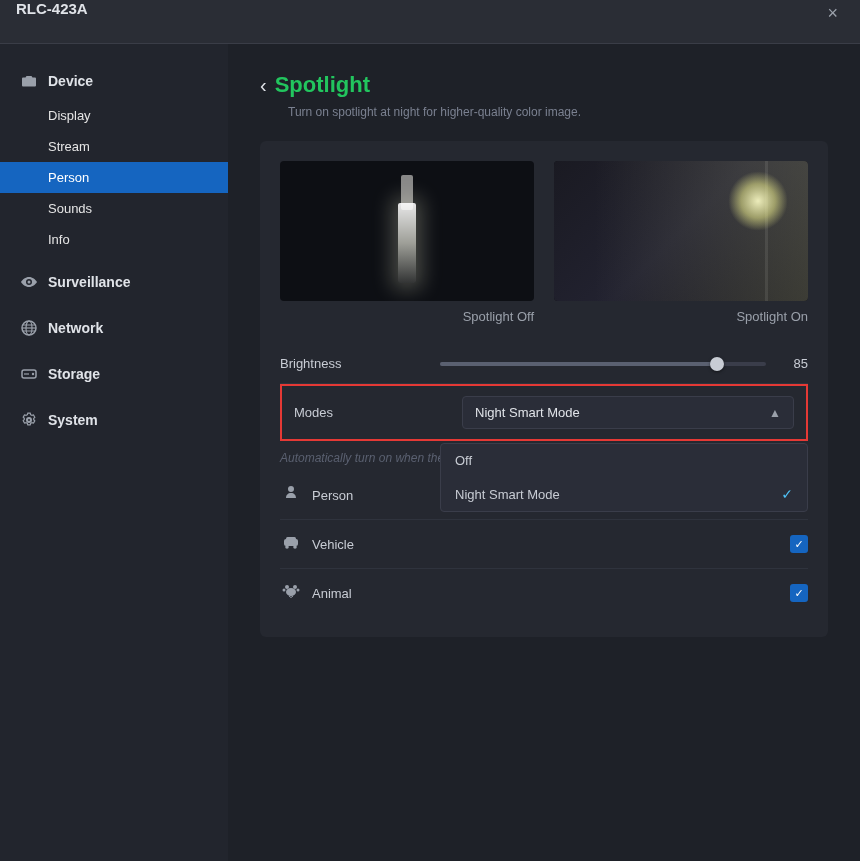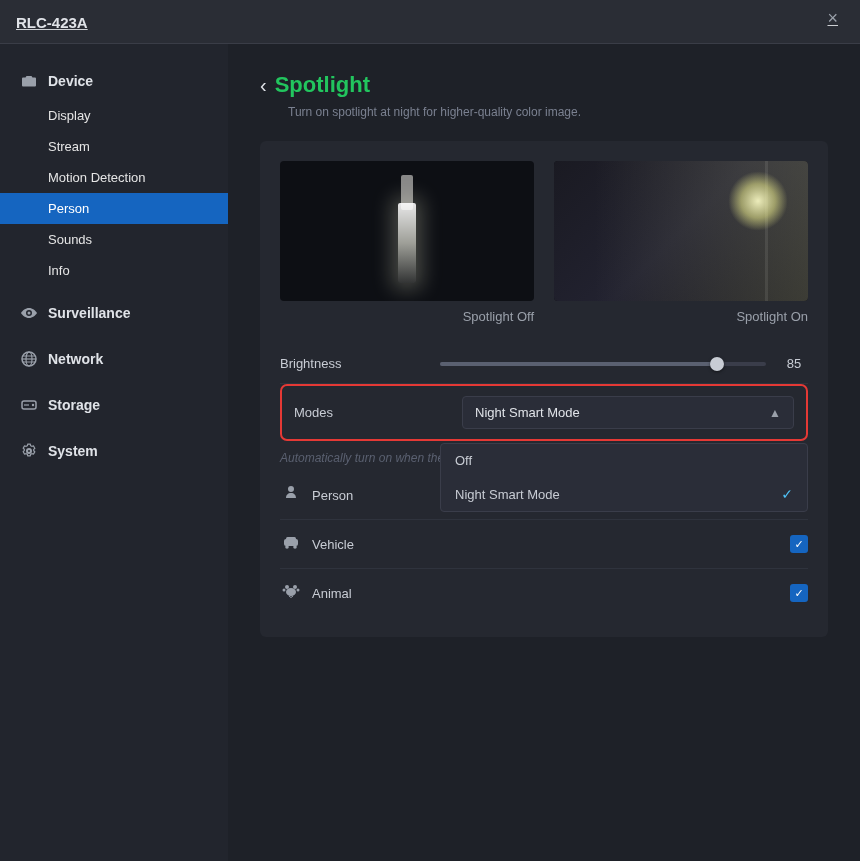--- a/index.html
+++ b/index.html
@@ -10,25 +10,24 @@
       width: 860px;
       height: 861px;
       overflow: hidden;
     }
 
     
     .title-bar {
       background: #2a2d35;
       height: 44px;
       display: flex;
-      align-items: flex-end;
+      align-items: flex-start;
       justify-content: space-between;
-      padding: 12px 16px;
+      padding: 0 16px;
       border-bottom: 1px solid #3a3d47;
-      text-decoration: underline;
     }
     .title-bar-title {
       color: #e0e3e8;
       font-size: 15px;
       font-weight: 600;
     }
     .title-bar-close {
       color: #9aa0aa;
       font-size: 18px;
       cursor: pointer;
@@ -253,31 +252,31 @@
       width: 14px;
       height: 14px;
       background: #c8ccd4;
       border-radius: 50%;
       box-shadow: 0 1px 3px rgba(0,0,0,0.5);
     }
     .slider-value {
       color: #c8ccd4;
       font-size: 13px;
       min-width: 28px;
-      text-align: center;
+      text-align: right;
     }
 
     
     .modes-row {
       display: flex;
       align-items: center;
       padding: 12px 0;
       position: relative;
       border: 2px solid #e53935;
-      border-radius: 7px;
+      border-radius: 0;
       padding: 10px 12px;
       margin-bottom: 0;
     }
     .dropdown-select {
       flex: 1;
       display: flex;
       align-items: center;
       justify-content: space-between;
       background: #2a2d38;
       border: 1px solid #3a3d4a;
@@ -386,21 +385,20 @@
         <span class="sidebar-section-icon">
           <svg width="16" height="16" viewBox="0 0 16 16" fill="currentColor">
             <path d="M10.5 3l1 1.5H14a1 1 0 011 1v7a1 1 0 01-1 1H2a1 1 0 01-1-1v-7a1 1 0 011-1h2.5L5.5 3h5zm0 0"></path>
             <circle cx="8" cy="9" r="2.5"></circle>
           </svg>
         </span>
         <span>Device</span>
       </div>
       <div class="sidebar-item">Display</div>
       <div class="sidebar-item">Stream</div>
-      <div class="sidebar-item">Motion Detection</div>
       <div class="sidebar-item active">Person</div>
       <div class="sidebar-item">Sounds</div>
       <div class="sidebar-item">Info</div>
     </div>
 
     <div class="sidebar-section">
       <div class="sidebar-section-header">
         <span class="sidebar-section-icon">
           <svg width="16" height="16" viewBox="0 0 16 16" fill="currentColor">
             <path d="M8 3C4.5 3 1.5 5.5 0 8c1.5 2.5 4.5 5 8 5s6.5-2.5 8-5c-1.5-2.5-4.5-5-8-5zm0 8a3 3 0 110-6 3 3 0 010 6zm0-4.5a1.5 1.5 0 100 3 1.5 1.5 0 000-3z"></path>

